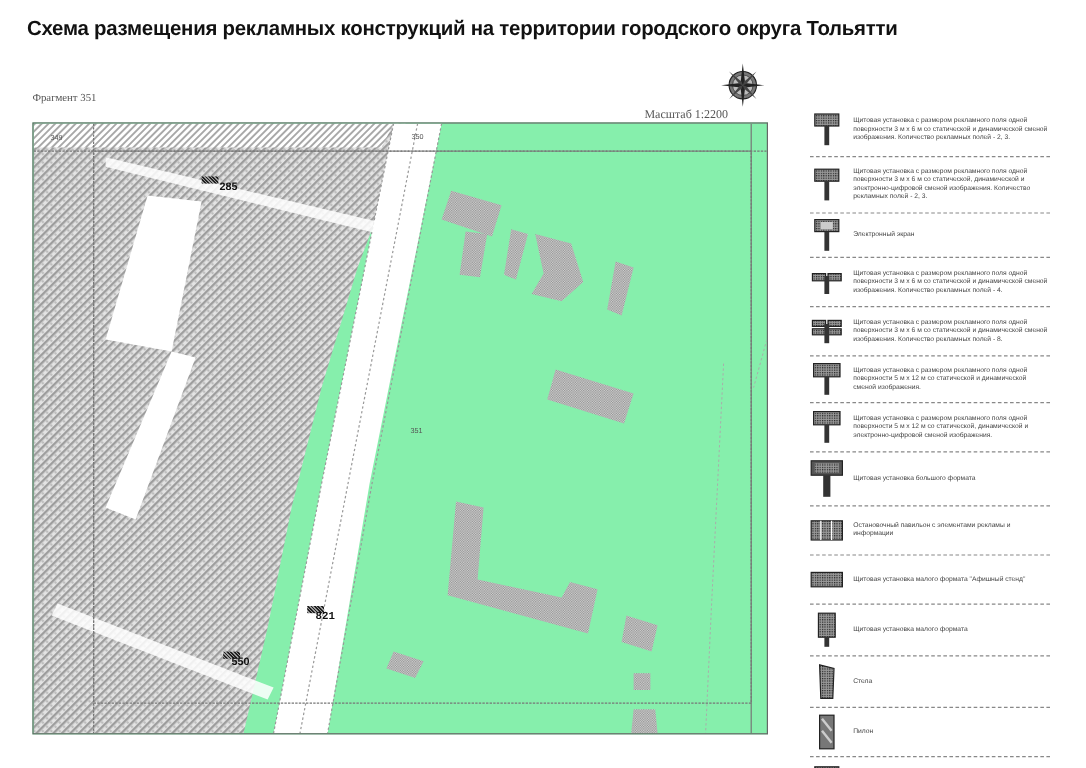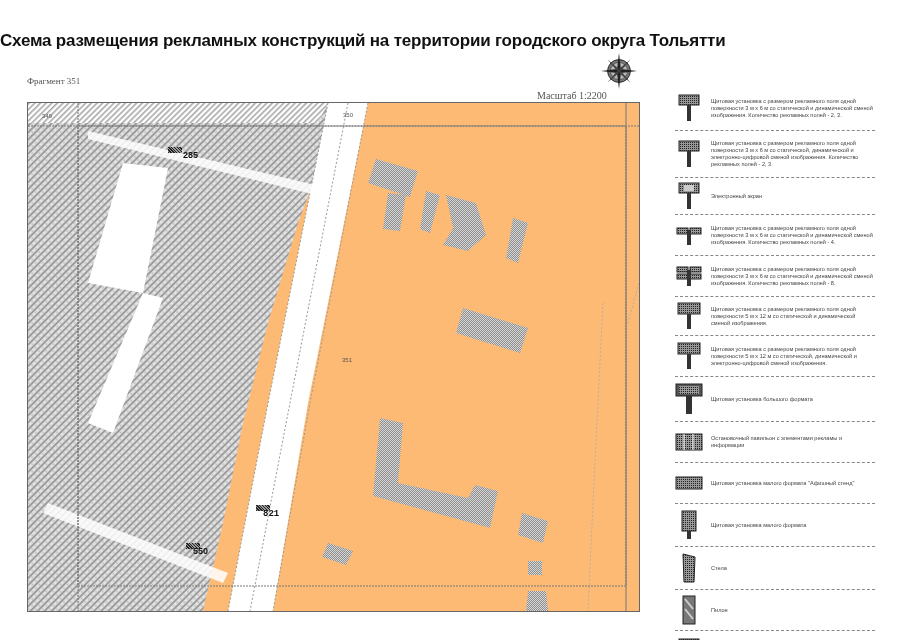--- a/index.html
+++ b/index.html
@@ -1,21 +1,21 @@
 <!DOCTYPE html>
 <html><head>
 <meta charset="utf-8">
 <style>
   html, body { margin:0; padding:0; background:#ffffff; }
   body { width:905px; height:640px; position:relative; overflow:hidden; font-family:"Liberation Sans", sans-serif; color:#111; }
-  .title { position:absolute; left:0; top:14px; width:748px; text-align:left; font-family:"Liberation Sans", sans-serif; font-weight:bold; font-size:17px; letter-spacing:-0.2px; color:#111;margin-top:17px; }
+  .title { position:absolute; left:0; top:14px; width:748px; text-align:right; font-family:"Liberation Sans", sans-serif; font-weight:bold; font-size:17px; letter-spacing:-0.2px; color:#111; }
   .frag-label { position:absolute; left:27px; top:76px; font-family:"Liberation Serif", serif; font-size:9px; color:#555; }
   .scale-label { position:absolute; left:537px; top:90px; font-family:"Liberation Serif", serif; font-size:10px; color:#555; }
   .compass { position:absolute; left:600px; top:52px; width:38px; height:38px; }
-  .map-outer { position:absolute; left:27px; top:102px; width:611px; height:508px; border:1px solid #666; overflow:hidden; background:#fdba74; }
+  .map-outer { position:absolute; left:27px; top:102px; width:611px; height:508px; border:1px solid #666; overflow:hidden; background:#86efac; }
   .map-svg { position:absolute; left:0; top:0; }
   .neighbor { position:absolute; font-size:6px; color:#555; font-family:"Liberation Sans", sans-serif; }
   .sign-label { position:absolute; font-size:9px; font-weight:bold; color:#111; font-family:"Liberation Sans", sans-serif; }
   .sign-mark { position:absolute; width:14px; height:6px; background:repeating-linear-gradient(45deg,#222 0 1px,#999 1px 2px); }
 
   .legend { position:absolute; left:675px; top:86px; width:200px; }
   .legend-item { display:flex; align-items:center; border-bottom:1px dashed #888; padding:3px 0; min-height:28px; }
   .legend-icon { width:28px; flex:0 0 28px; display:flex; justify-content:center; align-items:center; margin-right:8px; }
   .legend-text { font-size:5.6px; line-height:7px; color:#444; font-family:"Liberation Sans", sans-serif; }
 </style>

